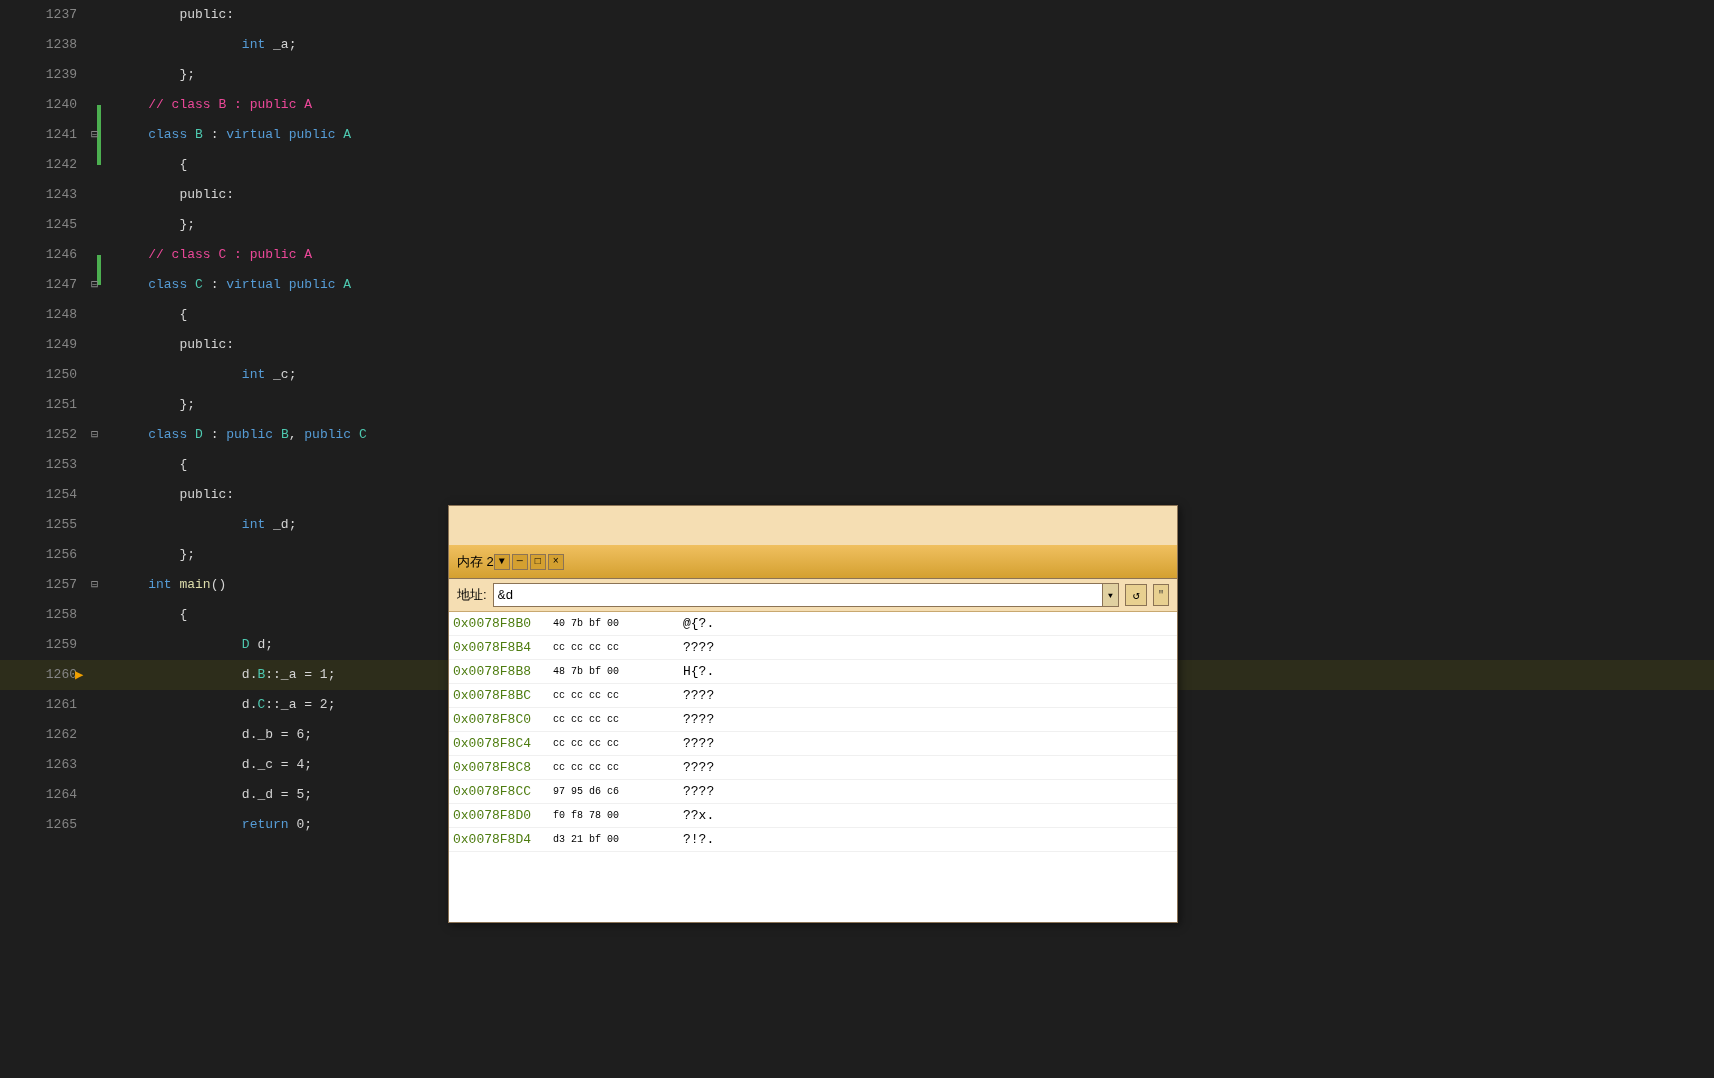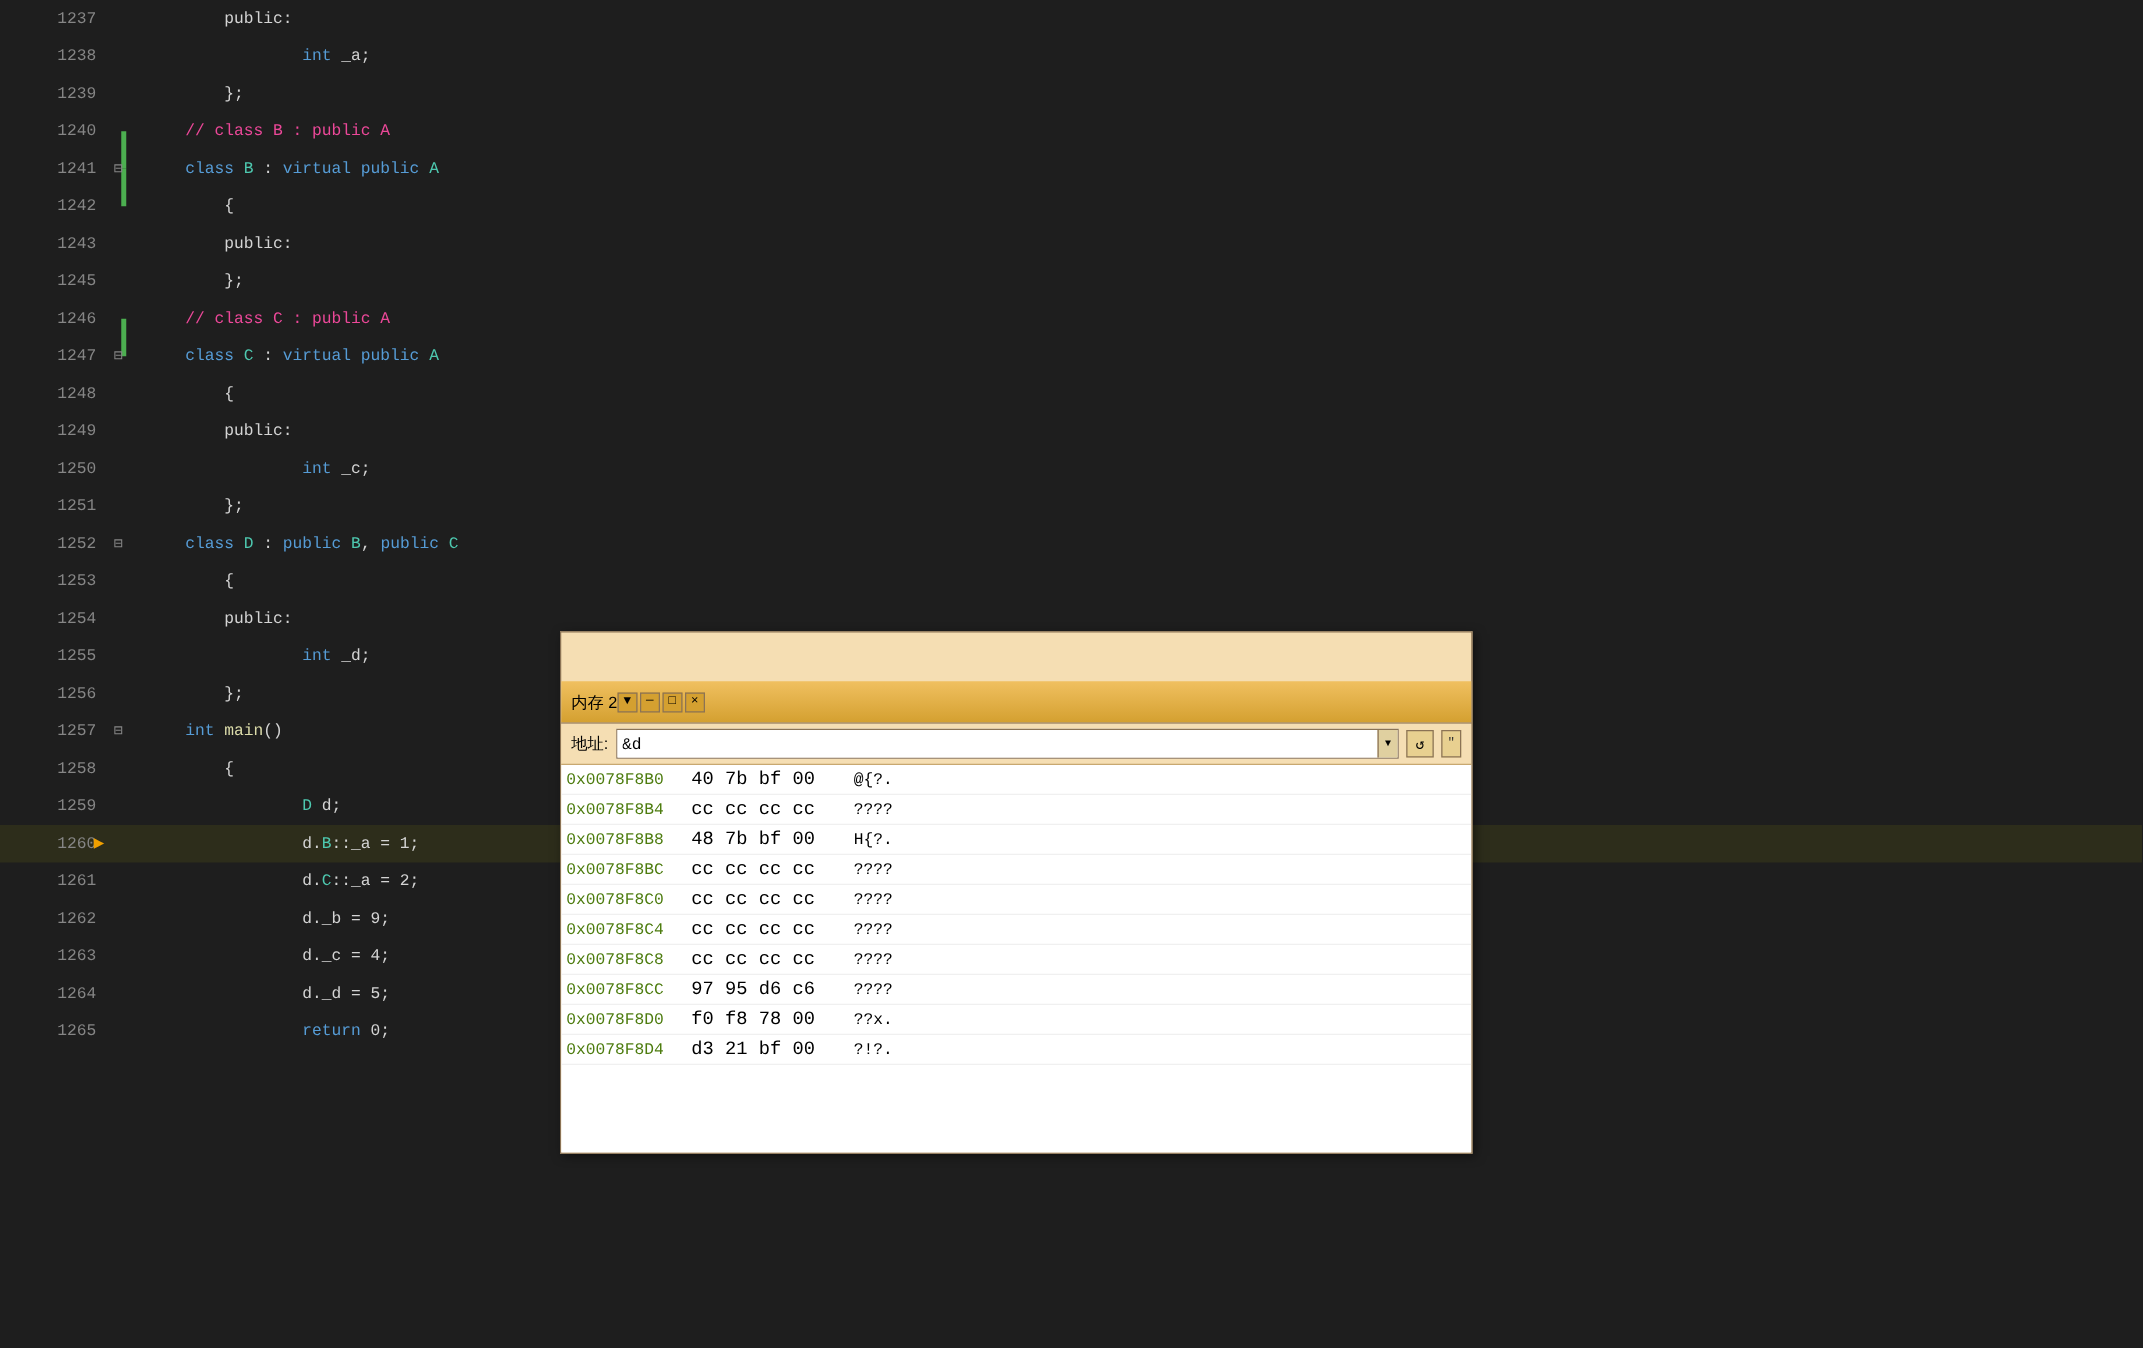--- a/index.html
+++ b/index.html
@@ -216,21 +216,21 @@
       color: #4d7c0f;
       font-family: 'Courier New', monospace;
       font-size: 13px;
       width: 100px;
       min-width: 100px;
     }
 
     .mem-bytes {
       color: #000;
       font-family: 'Courier New', monospace;
-      font-size: 15px;
+      font-size: 10px;
       width: 130px;
       min-width: 130px;
     }
 
     .mem-chars {
       color: #000;
       font-family: 'Courier New', monospace;
       font-size: 13px;
     }
   </style>
@@ -370,21 +370,21 @@
         <span class="code-content"><span>            </span><span class="kw-white">    d.</span><span class="kw-green">B</span><span class="kw-white">::_a = 1;</span></span>
       </div>
       <div class="code-line">
         <span class="line-number">1261</span>
         <div class="line-gutter" style="position: relative; width: 20px; min-width: 20px;"></div>
         <span class="code-content"><span>            </span><span class="kw-white">    d.</span><span class="kw-green">C</span><span class="kw-white">::_a = 2;</span></span>
       </div>
       <div class="code-line">
         <span class="line-number">1262</span>
         <div class="line-gutter" style="position: relative; width: 20px; min-width: 20px;"></div>
-        <span class="code-content"><span>            </span><span class="kw-white">    d._b = 9;</span></span>
+        <span class="code-content"><span>            </span><span class="kw-white">    d._b = 6;</span></span>
       </div>
       <div class="code-line">
         <span class="line-number">1263</span>
         <div class="line-gutter" style="position: relative; width: 20px; min-width: 20px;"></div>
         <span class="code-content"><span>            </span><span class="kw-white">    d._c = 4;</span></span>
       </div>
       <div class="code-line">
         <span class="line-number">1264</span>
         <div class="line-gutter" style="position: relative; width: 20px; min-width: 20px;"></div>
         <span class="code-content"><span>            </span><span class="kw-white">    d._d = 5;</span></span>

